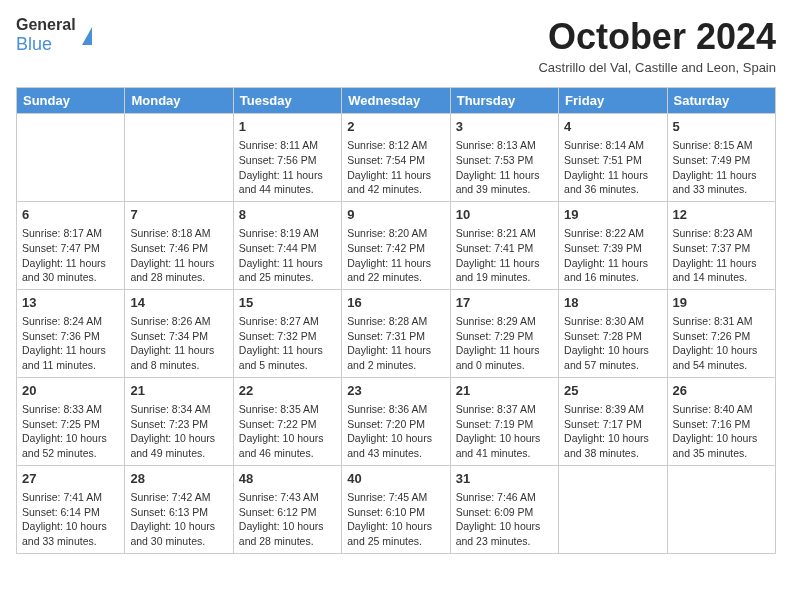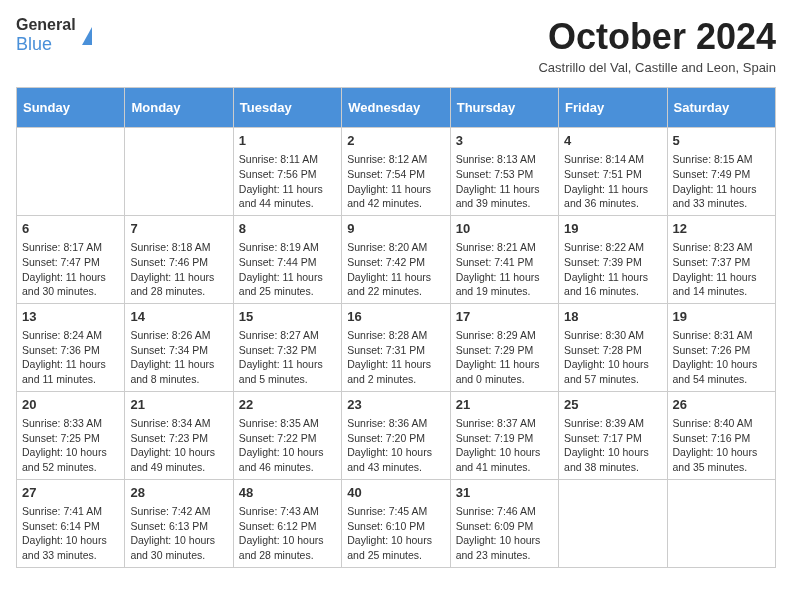--- a/index.html
+++ b/index.html
@@ -54,21 +54,21 @@
     }
     .calendar {
       width: 100%;
       border-collapse: collapse;
       font-size: 11px;
     }
     .calendar th {
       background-color: #4a90d9;
       color: #fff;
       text-align: left;
-      padding: 12px 6px;
+      padding: 5px 6px;
       font-size: 13px;
       font-weight: bold;
       border: 1px solid #ccc;
     }
     .calendar td {
       vertical-align: top;
       border: 1px solid #ccc;
       padding: 4px 5px;
       min-height: 80px;
       width: calc(100% / 7);

